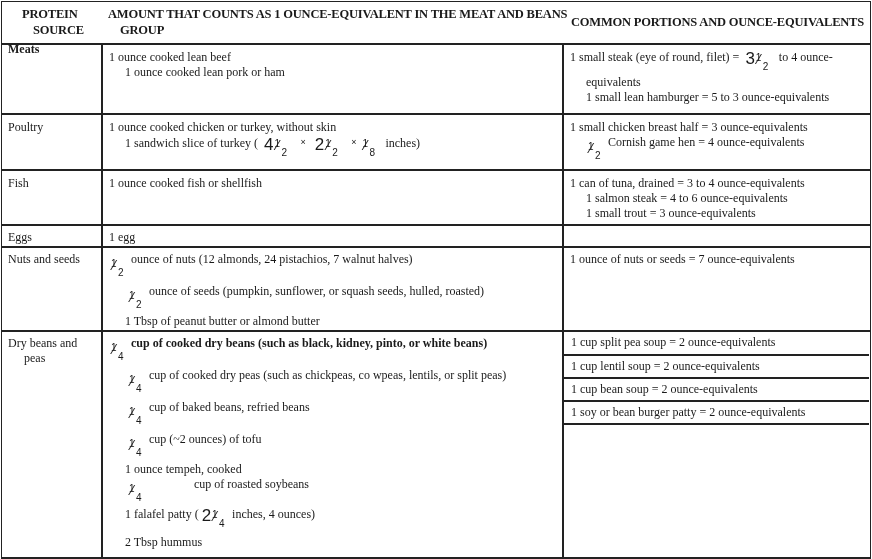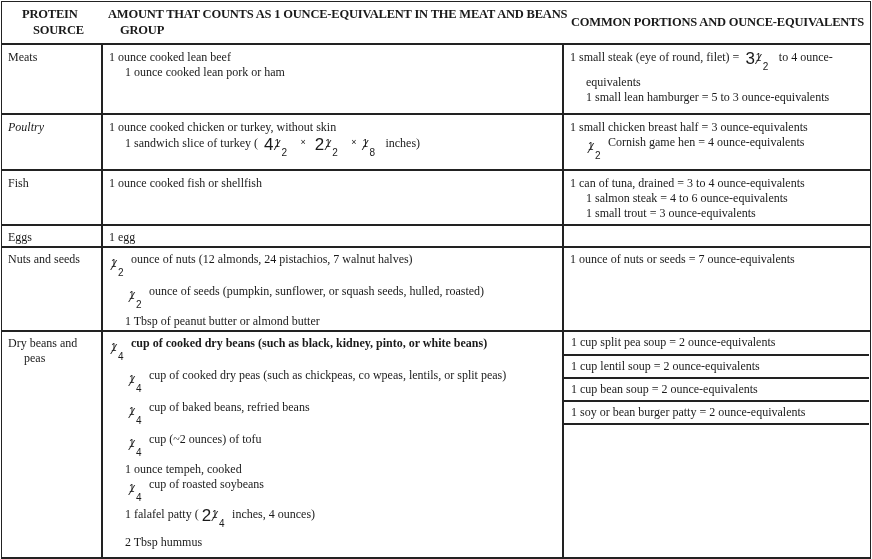--- a/index.html
+++ b/index.html
@@ -43,36 +43,36 @@
 <div class="hline" style="top:43px;"></div>
 <div class="hline" style="top:113px;"></div>
 <div class="hline" style="top:169px;"></div>
 <div class="hline" style="top:224px;"></div>
 <div class="hline" style="top:246px;"></div>
 <div class="hline" style="top:330px;"></div>
 
 <div class="vline" style="left:101px; top:43px; height:514px;"></div>
 <div class="vline" style="left:562px; top:43px; height:514px;"></div>
 
-<div class="cell" style="left:8px; top:50px;">Meats</div>
+<div class="cell" style="left:8px; top:42px;font-weight:bold;">Meats</div>
 <div class="cell" style="left:109px; top:50px;">
   <span class="ln">1 ounce cooked lean beef</span>
   <span class="ln ind">1 ounce cooked lean pork or ham</span>
 </div>
 <div class="cell" style="left:570px; top:50px;">
   <span class="ln">
     <span>1 small steak (eye of round, filet) =</span>
     <span class="big">3</span><span class="frac"><span class="n">1</span><span class="s">⁄</span><span class="d">2</span></span>
     <span>to 4 ounce-</span>
   </span>
   <span class="ln ind" style="margin-top:5px;">equivalents</span>
   <span class="ln ind">1 small lean hamburger = 5 to 3 ounce-equivalents</span>
 </div>
 
-<div class="cell" style="left:8px; top:120px;font-style:italic;">Poultry</div>
+<div class="cell" style="left:8px; top:120px;">Poultry</div>
 <div class="cell" style="left:109px; top:120px;">
   <span class="ln">1 ounce cooked chicken or turkey, without skin</span>
   <span class="ln ind">
     <span>1 sandwich slice of turkey (</span>
     <span class="big">4</span><span class="frac"><span class="n">1</span><span class="s">⁄</span><span class="d">2</span></span><span class="times">×</span><span class="big">2</span><span class="frac"><span class="n">1</span><span class="s">⁄</span><span class="d">2</span></span><span class="times">×</span><span class="frac"><span class="n">1</span><span class="s">⁄</span><span class="d">8</span></span>
     <span>inches)</span>
   </span>
 </div>
 <div class="cell" style="left:570px; top:120px;">
   <span class="ln">1 small chicken breast half = 3 ounce-equivalents</span>
@@ -109,21 +109,21 @@
 <div class="cell" style="left:8px; top:336px;">
   <span class="ln">Dry beans and</span>
   <span class="ln ind">peas</span>
 </div>
 <div class="cell" style="left:111px; top:336px;">
   <span class="ln"><span class="frac"><span class="n">1</span><span class="s">⁄</span><span class="d">4</span></span><span style="vertical-align:4px;font-weight:bold;">cup of cooked dry beans (such as black, kidney, pinto, or white beans)</span></span>
   <span class="ln" style="padding-left:18px; margin-top:8px;"><span class="frac"><span class="n">1</span><span class="s">⁄</span><span class="d">4</span></span><span style="vertical-align:4px;">cup of cooked dry peas (such as chickpeas, co wpeas, lentils, or split peas)</span></span>
   <span class="ln" style="padding-left:18px; margin-top:8px;"><span class="frac"><span class="n">1</span><span class="s">⁄</span><span class="d">4</span></span><span style="vertical-align:4px;">cup of baked beans, refried beans</span></span>
   <span class="ln" style="padding-left:18px; margin-top:8px;"><span class="frac"><span class="n">1</span><span class="s">⁄</span><span class="d">4</span></span><span style="vertical-align:4px;">cup (~2 ounces) of tofu</span></span>
   <span class="ln" style="padding-left:14px; margin-top:6px;">1 ounce tempeh, cooked</span>
-  <span class="ln" style="padding-left:18px;"><span class="frac"><span class="n">1</span><span class="s">⁄</span><span class="d">4</span></span><span style="vertical-align:4px;">cup of roasted soybeans</span></span>
+  <span class="ln" style="padding-left:18px;"><span class="frac"><span class="n">1</span><span class="s">⁄</span><span class="d">4</span></span><span style="vertical-align:4px;margin-left:45px;">cup of roasted soybeans</span></span>
   <span class="ln" style="padding-left:14px; margin-top:6px;">
     <span>1 falafel patty (</span><span class="big">2</span><span class="frac"><span class="n">1</span><span class="s">⁄</span><span class="d">4</span></span><span>inches, 4 ounces)</span>
   </span>
   <span class="ln" style="padding-left:14px; margin-top:8px;">2 Tbsp hummus</span>
 </div>
 
 <div class="sub-row" style="top:332px; border-top:none;">
     <span>1 cup split pea soup = 2 ounce-equivalents</span>
   </div>
 <div class="sub-row" style="top:354px;">

